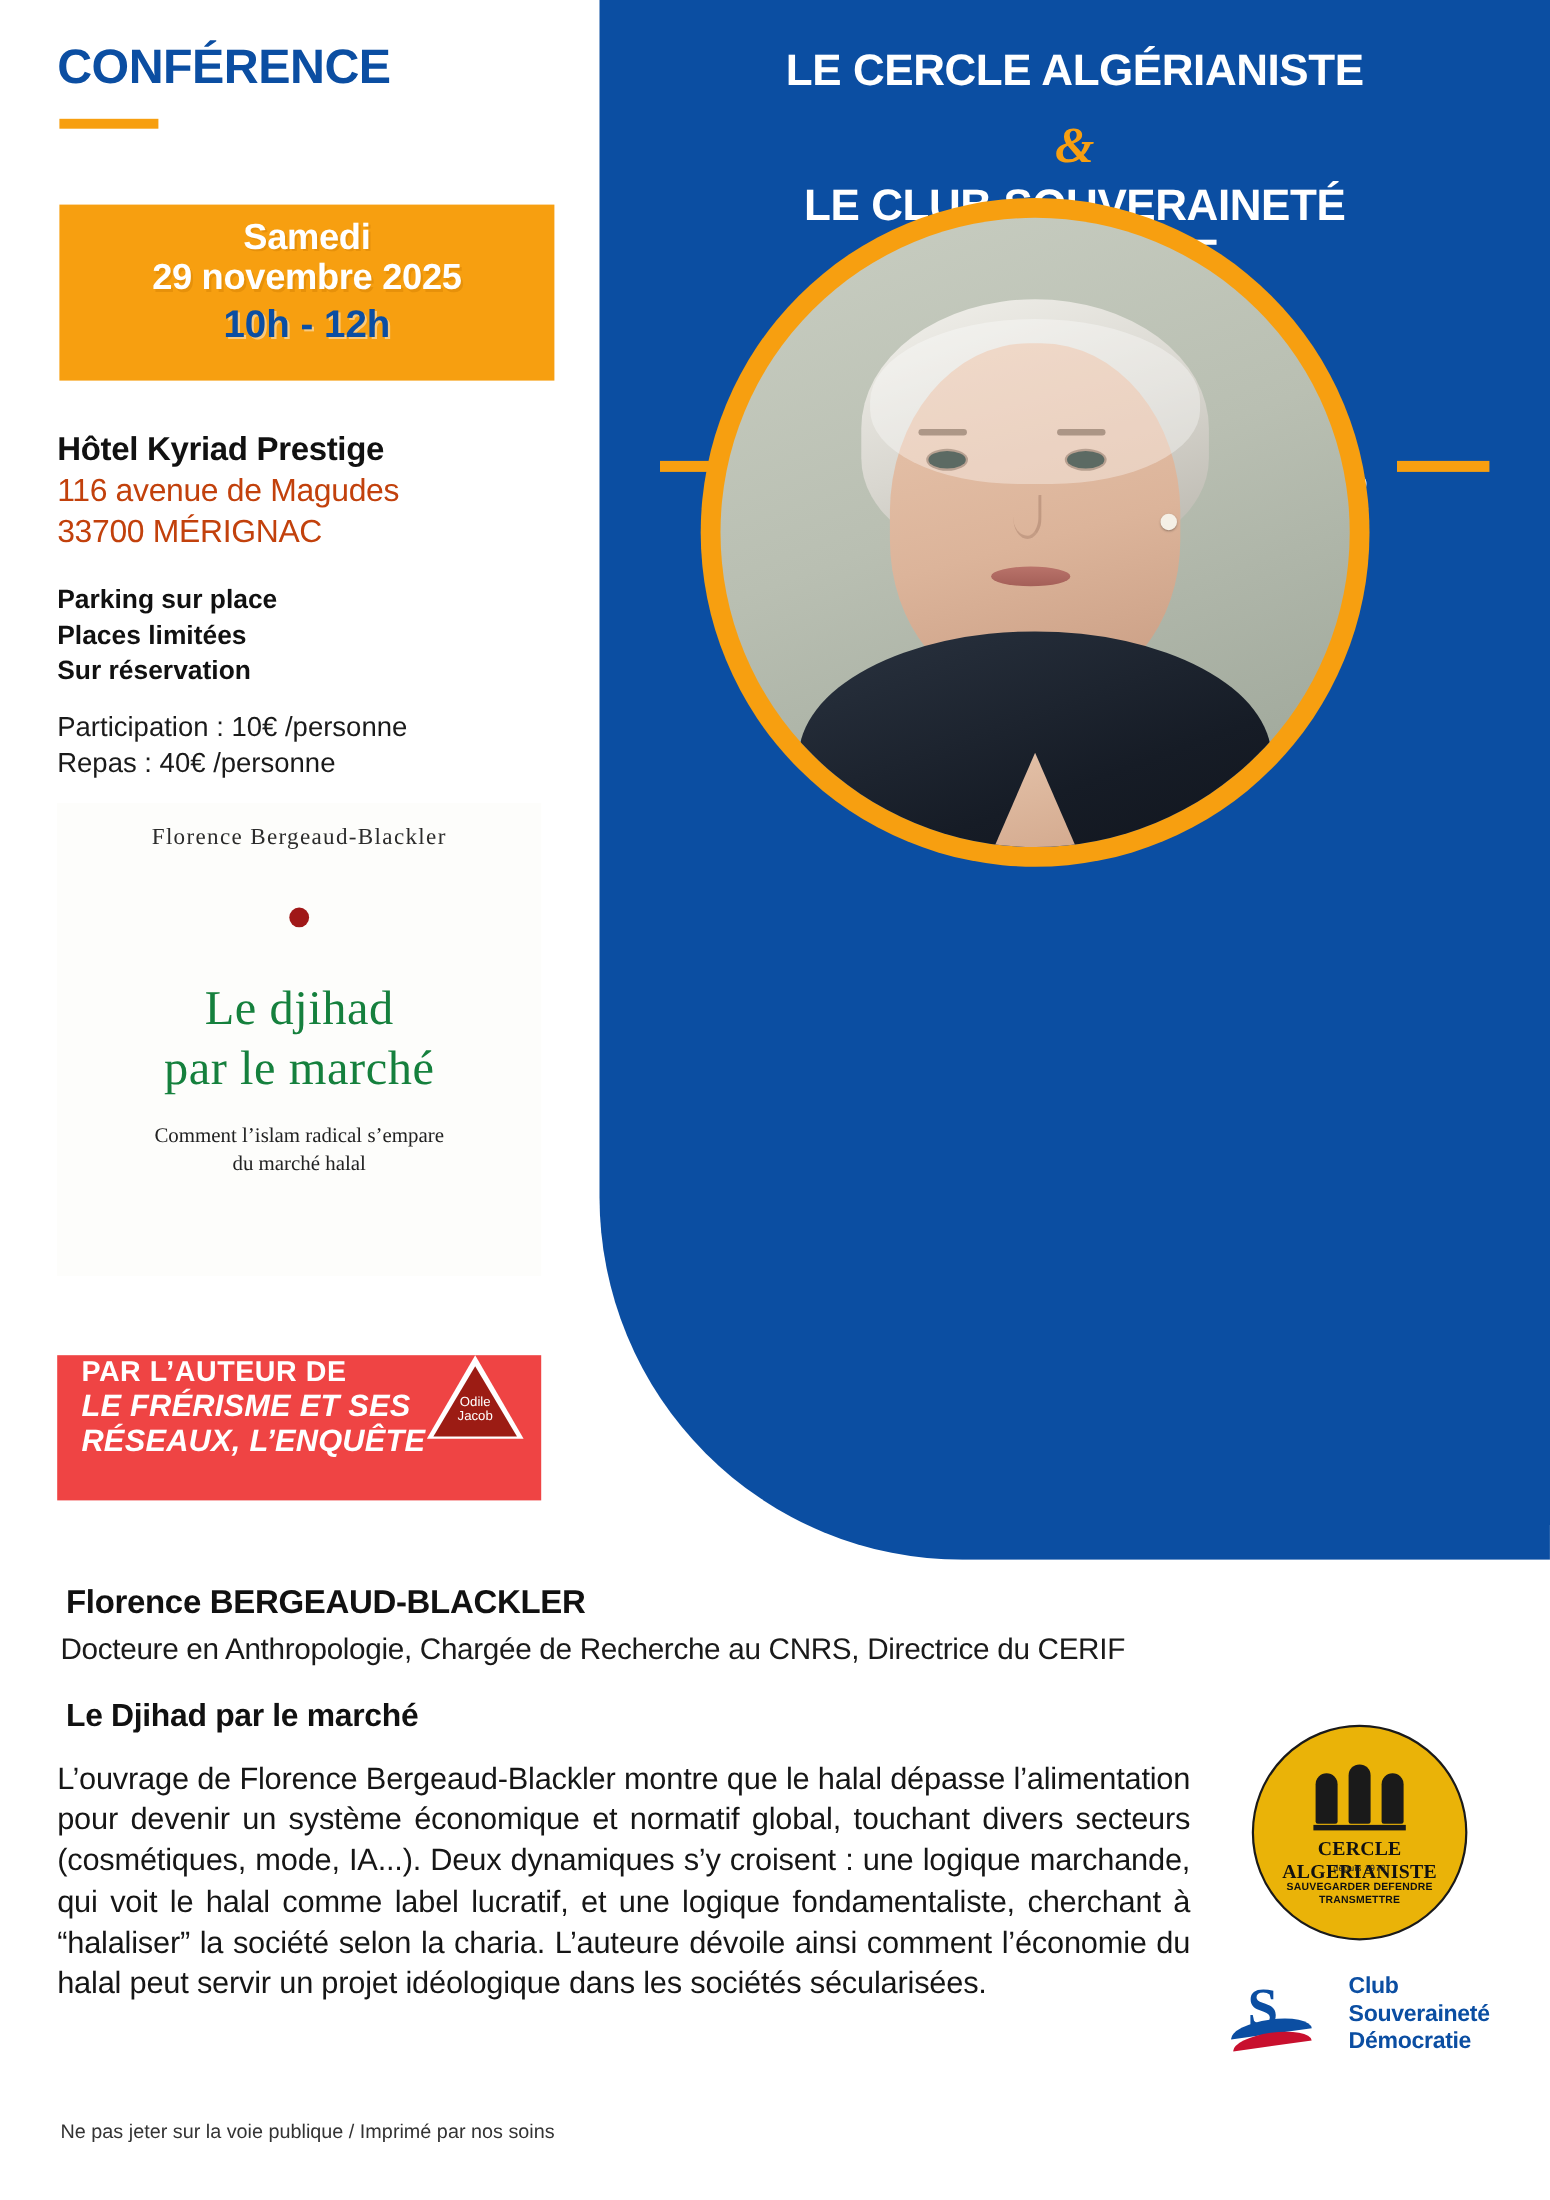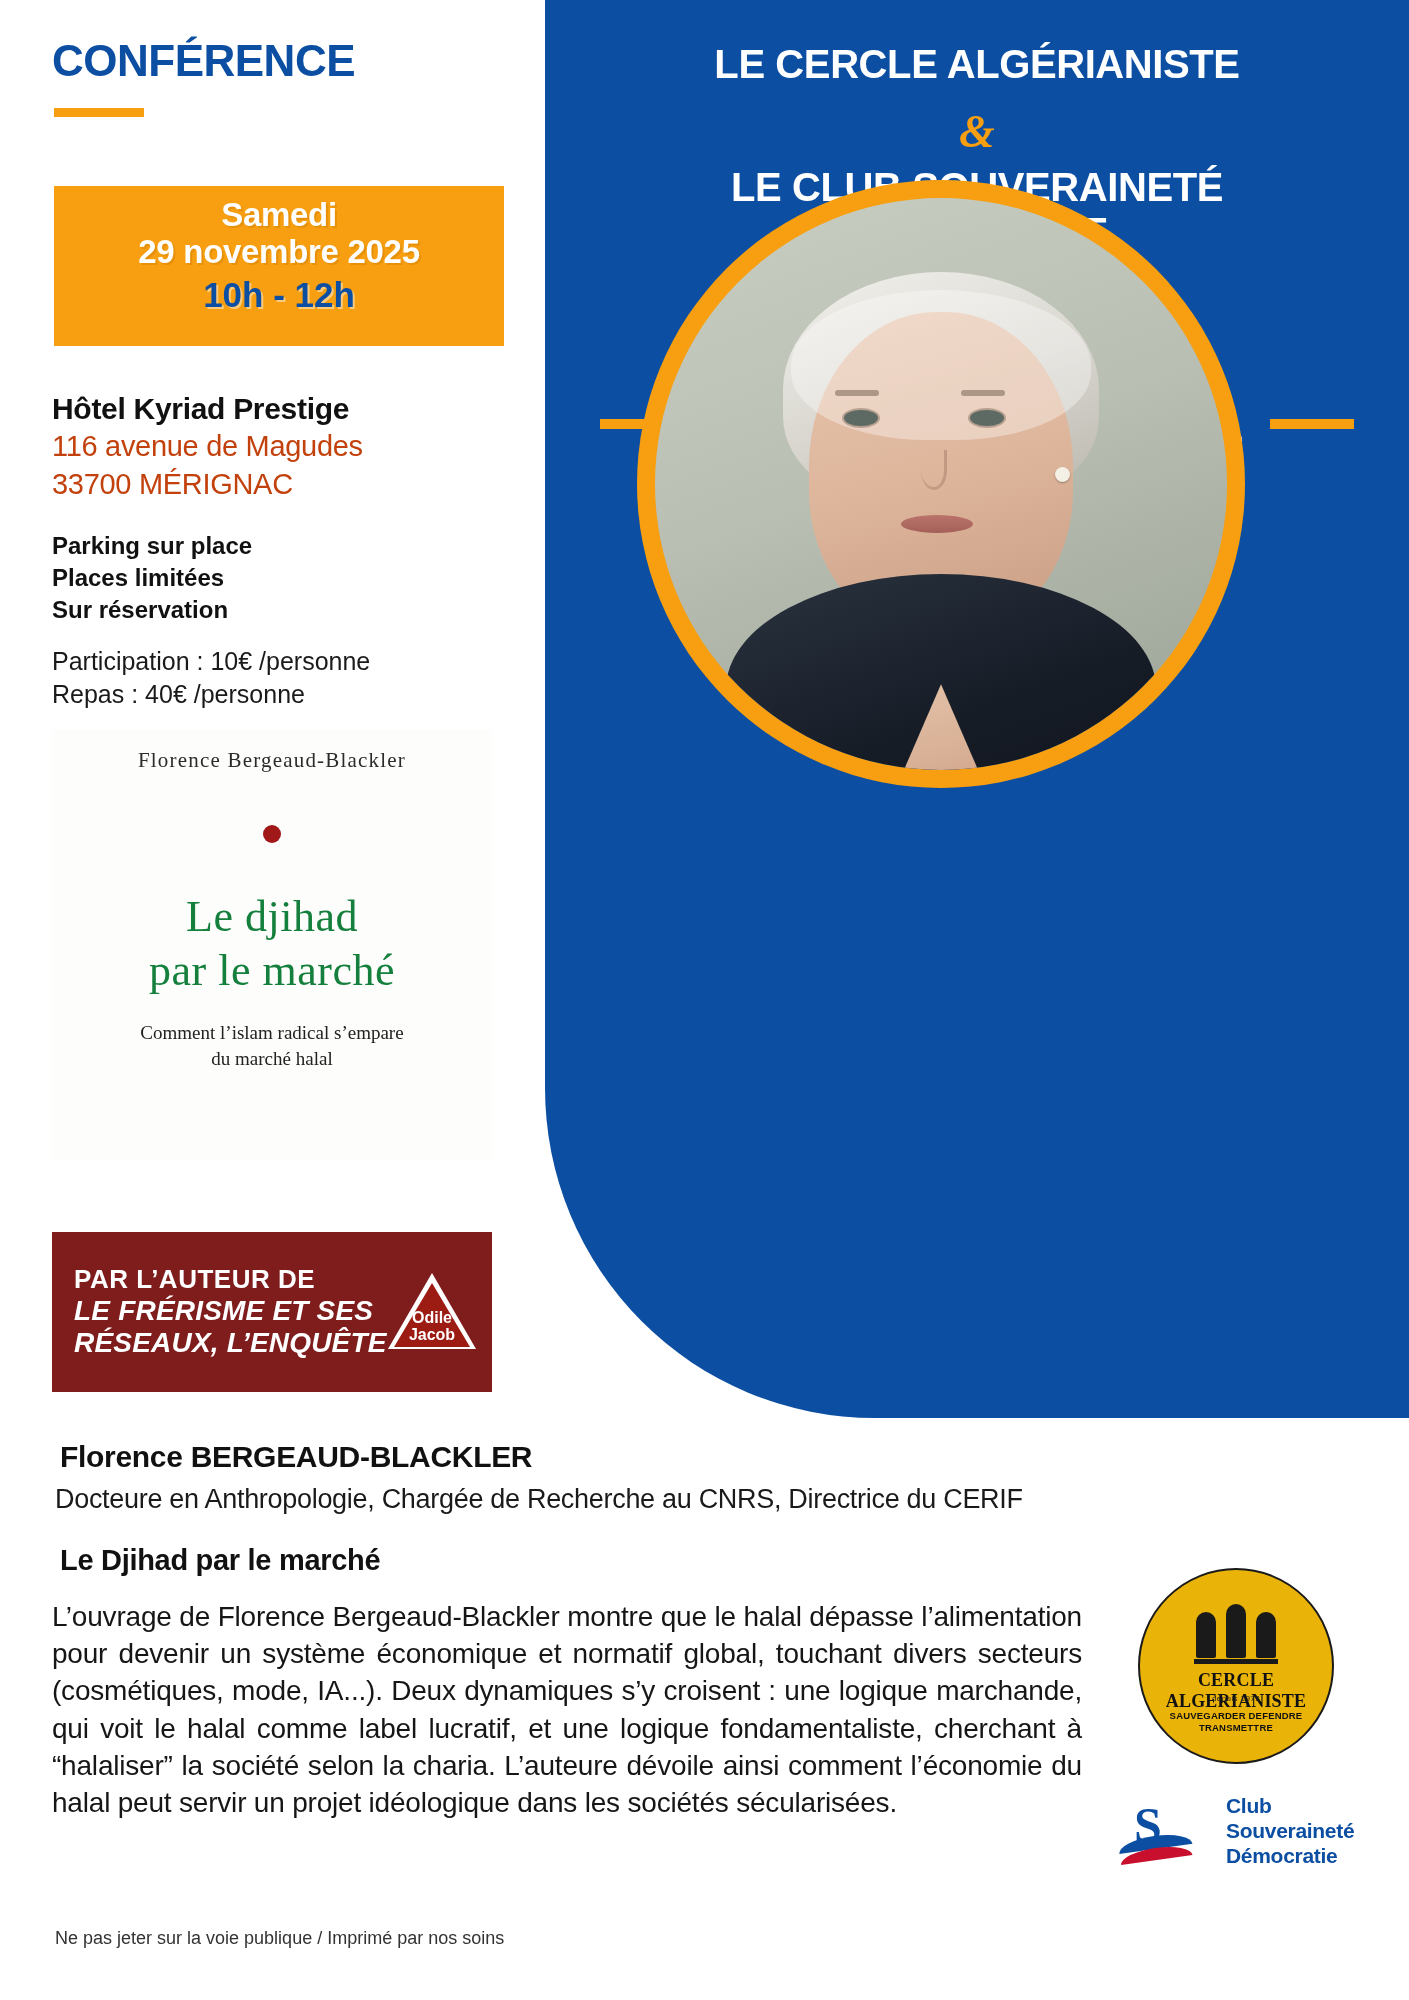--- a/index.html
+++ b/index.html
@@ -74,22 +74,22 @@
   }
   .book-sub {
     position:absolute; left:0; right:0; top:290px; text-align:center;
     font-family:"Liberation Serif", serif;
     font-size:19px; color:#222; line-height:1.35;
   }
 
   
   .red-banner {
     position:absolute; left:52px; top:1232px;
-    width:440px; height:160px; background:#7f1d1d;
-    display:flex; align-items:center;
+    width:440px; height:132px; background:#ef4444;
+    display:flex; 
   }
   .rb-text { padding-left:22px; flex:1; }
   .rb-l1 {
     color:#fff; font-weight:bold; font-size:26px; line-height:1.14;
     letter-spacing:0.5px;
   }
   .rb-l2, .rb-l3 {
     color:#fff; font-weight:bold; font-style:italic; font-size:28px;
     line-height:1.14; letter-spacing:0.2px;
   }
@@ -102,21 +102,21 @@
     border-left:44px solid transparent; border-right:44px solid transparent;
     border-bottom:76px solid #ffffff;
   }
   .oj-tri-inner {
     position:absolute; left:6px; top:10px; width:0; height:0;
     border-left:38px solid transparent; border-right:38px solid transparent;
     border-bottom:64px solid #9c1c14;
   }
   .oj-txt {
     position:absolute; left:0; right:0; top:36px; text-align:center;
-    color:#fff; font-size:16px; font-weight:bold; line-height:1.08;
+    color:#fff; font-size:12px; font-weight:normal; line-height:1.08;
   }
 
   
   .blue-panel {
     position:absolute; left:545px; top:0;
     width:864px; height:1418px;
     background:#0b4ea2;
     border-bottom-left-radius:330px;
   }
   .org1 {

